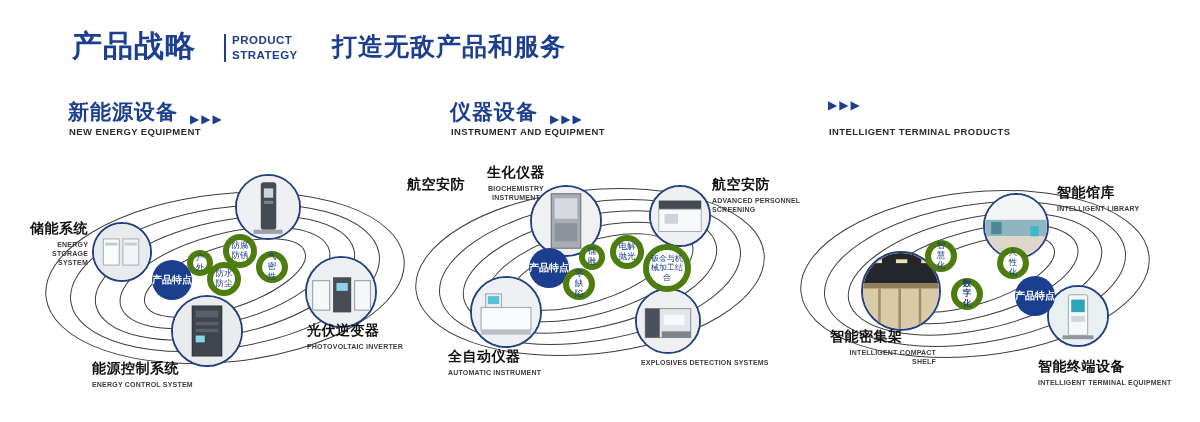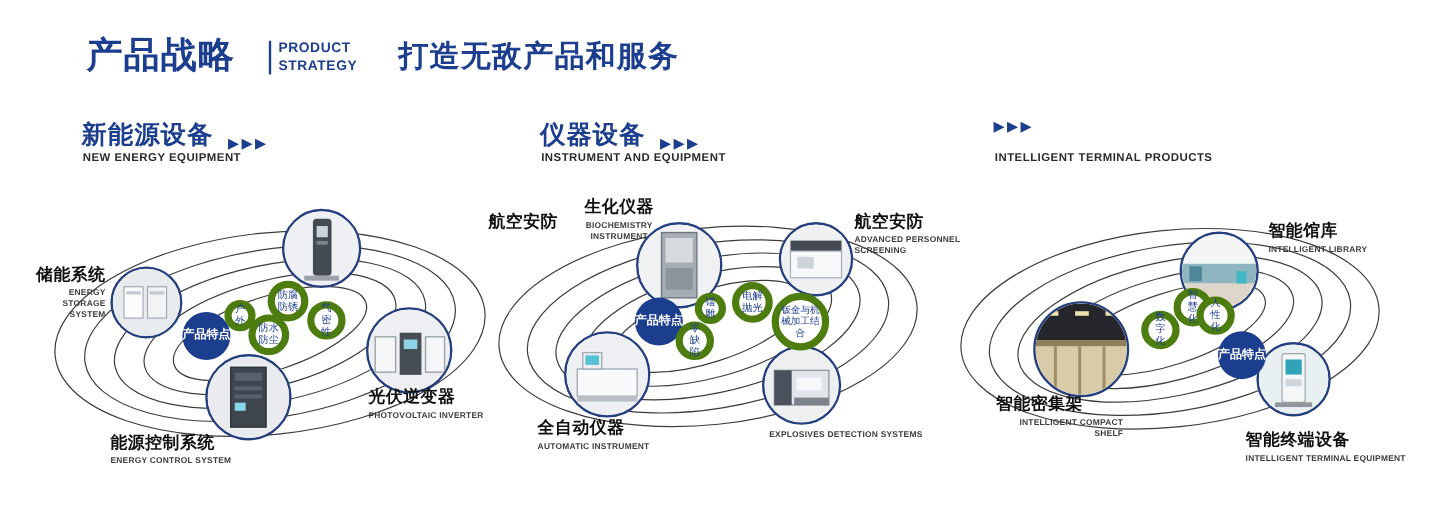--- a/index.html
+++ b/index.html
@@ -263,17 +263,17 @@
   </div>
   <div class="plabel" style="left:1038px; top:358px;">
     <div class="plabel-cn">智能终端设备</div>
     <div class="plabel-en">INTELLIGENT TERMINAL EQUIPMENT</div>
   </div>
 
   <div class="badge" style="left:1035px; top:296px;">
     <span>产品</span>
     <span>特点</span>
   </div>
-  <div class="bubble" style="left:994px; top:256px; width:32px; height:32px;">智慧化</div>
+  <div class="bubble" style="left:941px; top:256px; width:32px; height:32px;">智慧化</div>
   <div class="bubble" style="left:1013px; top:263px; width:32px; height:32px;">人性化</div>
-  <div class="bubble" style="left:967px; top:275px; width:32px; height:32px;">数字化</div>
+  <div class="bubble" style="left:967px; top:294px; width:32px; height:32px;font-weight:bold;">数字化</div>
 
 </div>
 
 </body></html>

